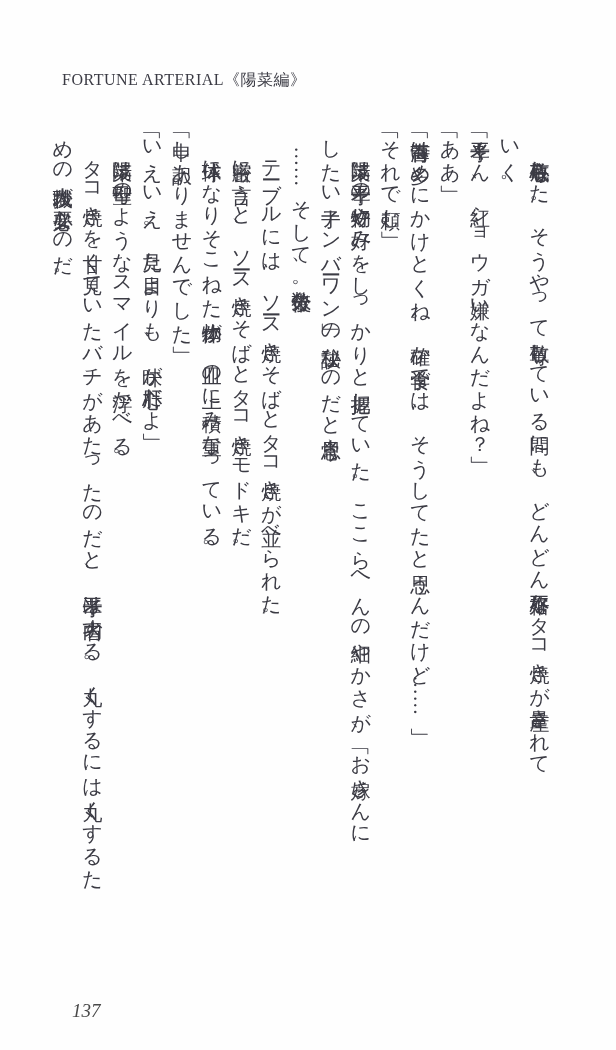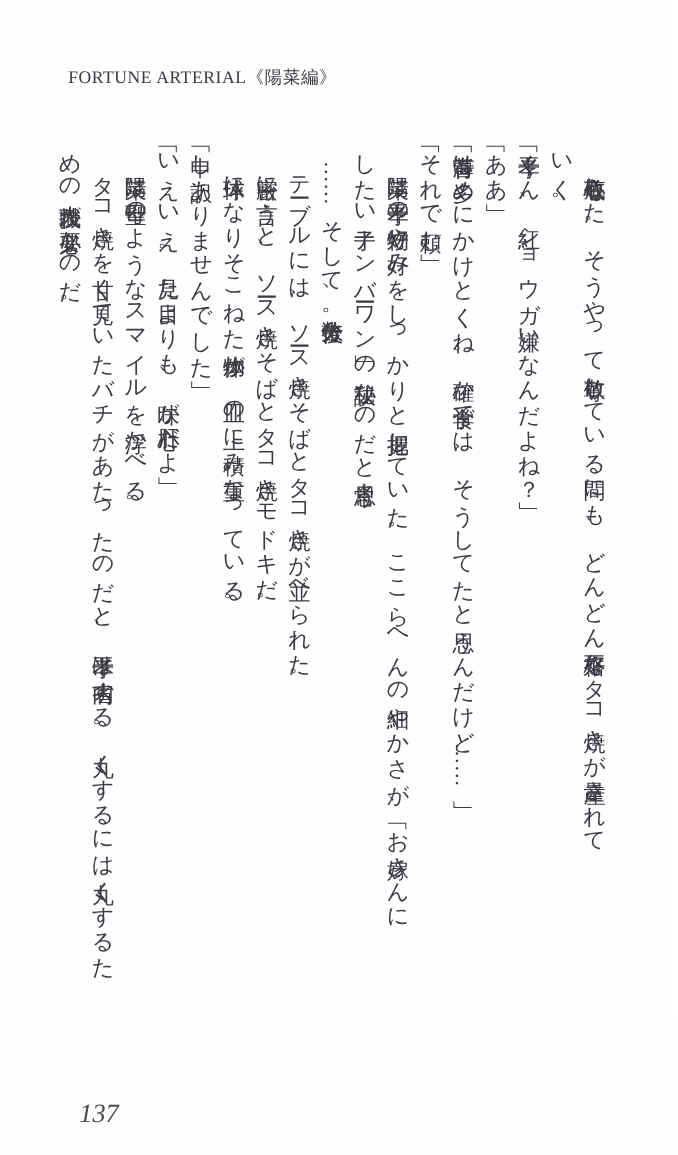--- a/index.html
+++ b/index.html
@@ -11,21 +11,21 @@
     position: relative;
     width: 616px;
     height: 1050px;
     background: #fefefe;
     overflow: hidden;
     font-family: "Liberation Serif", serif;
   }
   .running-header {
     position: absolute;
     left: 62px;
-    top: 60px;
+    top: 70px;
     font-size: 16px;
     letter-spacing: 0.5px;
     color: #3b3b44;
     white-space: nowrap;
   }
   .vertical-body {
     position: absolute;
     top: 126px;
     right: 62px;
     height: 874px;
@@ -37,21 +37,21 @@
     color: #3b3b44;
     text-align: start;
   }
   .text-column {
     white-space: nowrap;
   }
   .page-number {
     position: absolute;
     left: 72px;
     top: 1000px;
-    font-size: 24px;
+    font-size: 19px;
     font-style: italic;
     color: #4a4a4a;
   }
 </style>
 </head>
 <body>
 
 <div class="page">
 
   <div class="running-header">FORTUNE ARTERIAL《陽菜編》</div>

